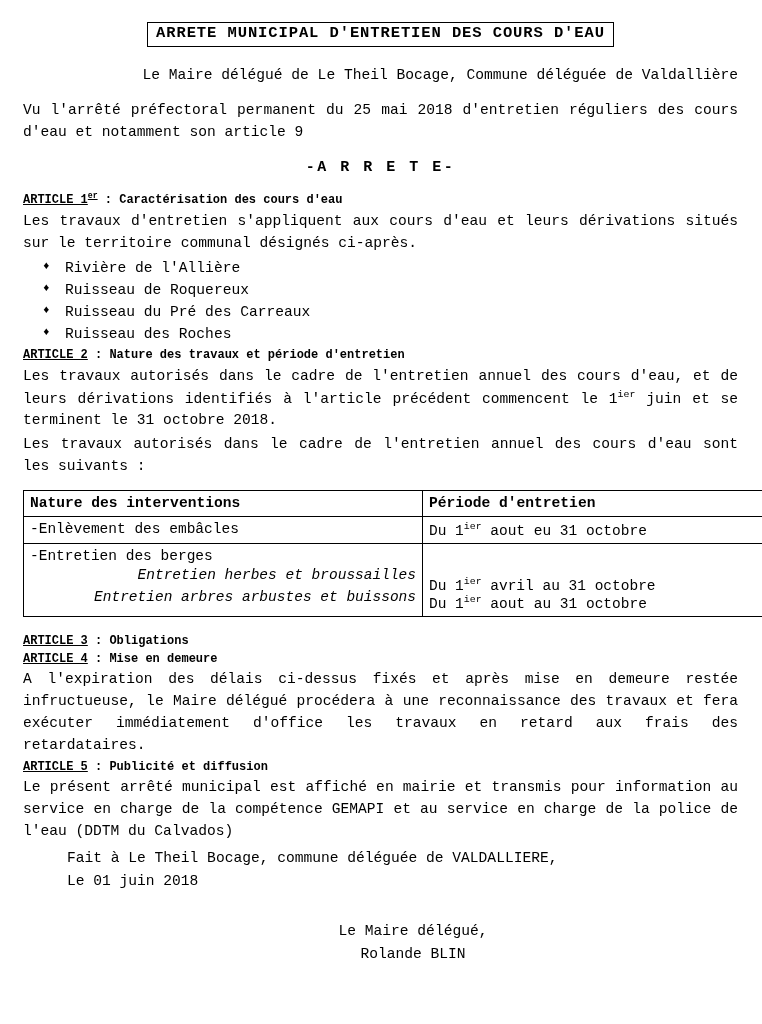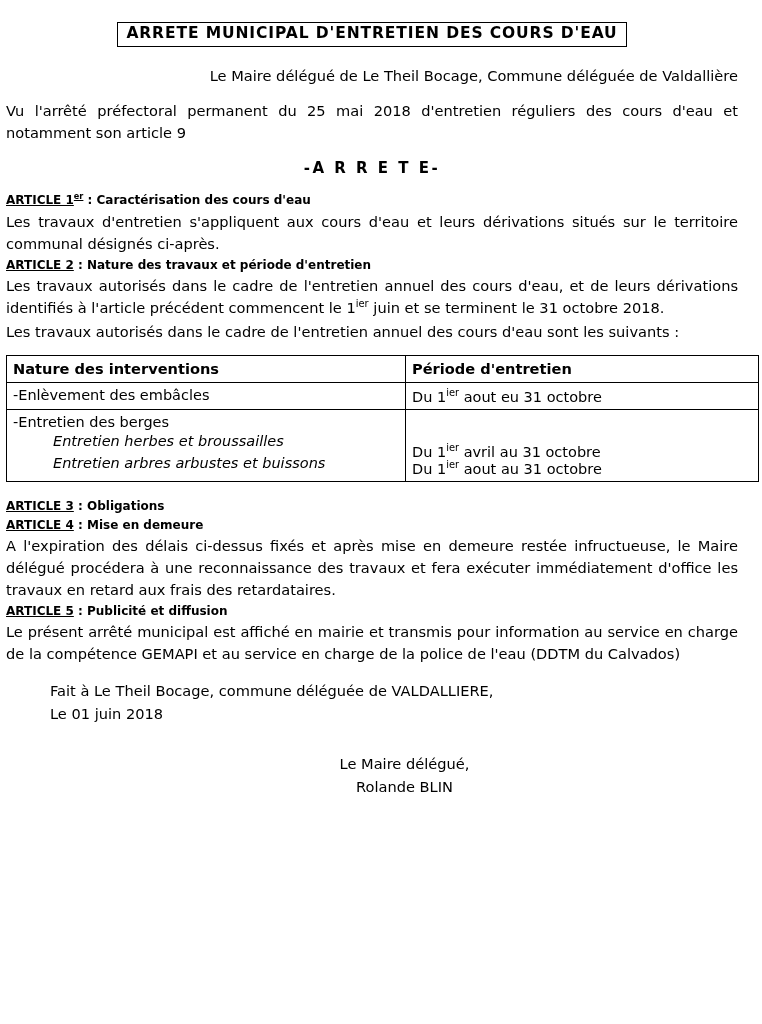--- a/index.html
+++ b/index.html
@@ -10,22 +10,23 @@
   body {
     width: 762px;
     height: 1024px;
     font-family: "DejaVu Sans", sans-serif;
     color: #000000;
     position: relative;
     overflow: hidden;
   }
   .page {
     box-sizing: border-box;
-    padding: 14px 24px 0 6px;
+    padding: 14px 24px 0 23px;
     width: 762px;
+    font-family: Liberation Mono, monospace;
   }
   .title-wrap {
     text-align: center;
     margin-top: 8px;
     margin-bottom: 18px;
   }
   .title {
     display: inline-block;
     border: 1px solid #000;
     padding: 2px 8px 3px 8px;
@@ -101,23 +102,24 @@
     padding: 4px 6px 5px 6px;
   }
   .col1 { width: 386px; }
   .col2 { width: 340px; }
   .cell-pad { height: 28px; }
   .italic-indent {
     font-style: italic;
     padding-left: 40px;
     display: block;
     line-height: 1.55;
+    text-align: right;
   }
   .sig-block {
-    margin-top: 14px;
+    margin-top: 4px;
     padding-left: 44px;
     font-size: 14.6px;
     line-height: 1.6;
   }
   .sig-right {
     margin-top: 26px;
     padding-left: 0;
     text-align: center;
     font-size: 14.6px;
     line-height: 1.6;
@@ -141,20 +143,26 @@
   <p class="para nojustify">Le Maire délégué de Le Theil Bocage, Commune déléguée de Valdallière</p>
 
   <p class="para">Vu l'arrêté préfectoral permanent du 25 mai 2018 d'entretien réguliers des cours d'eau et notamment son article 9</p>
 
   <div class="arrete-center">-A R R E T E-</div>
 
   <div class="art-head">
     <span class="underline">ARTICLE  1</span><sup class="underline">er</sup><span> : Caractérisation des cours d'eau</span>
   </div>
   <div class="art-body">Les travaux d'entretien s'appliquent aux cours d'eau et leurs dérivations situés sur le territoire communal désignés ci-après.</div>
+  <ul class="bullets">
+    <li>Rivière de l'Allière</li>
+    <li>Ruisseau de Roquereux</li>
+    <li>Ruisseau du Pré des Carreaux</li>
+    <li>Ruisseau des Roches</li>
+  </ul>
 
   <div class="art-head">
     <span class="underline">ARTICLE 2</span><span> : Nature des travaux et période d'entretien</span>
   </div>
   <div class="art-body">
     <span>Les travaux autorisés dans le cadre de l'entretien annuel des cours d'eau, et de leurs dérivations identifiés à l'article précédent commencent le 1</span><sup>ier</sup><span> juin et se terminent le 31 octobre 2018.</span>
   </div>
   <div class="art-body">Les travaux autorisés dans le cadre de l'entretien annuel des cours d'eau sont les suivants :</div>
 
   <table class="tbl">

